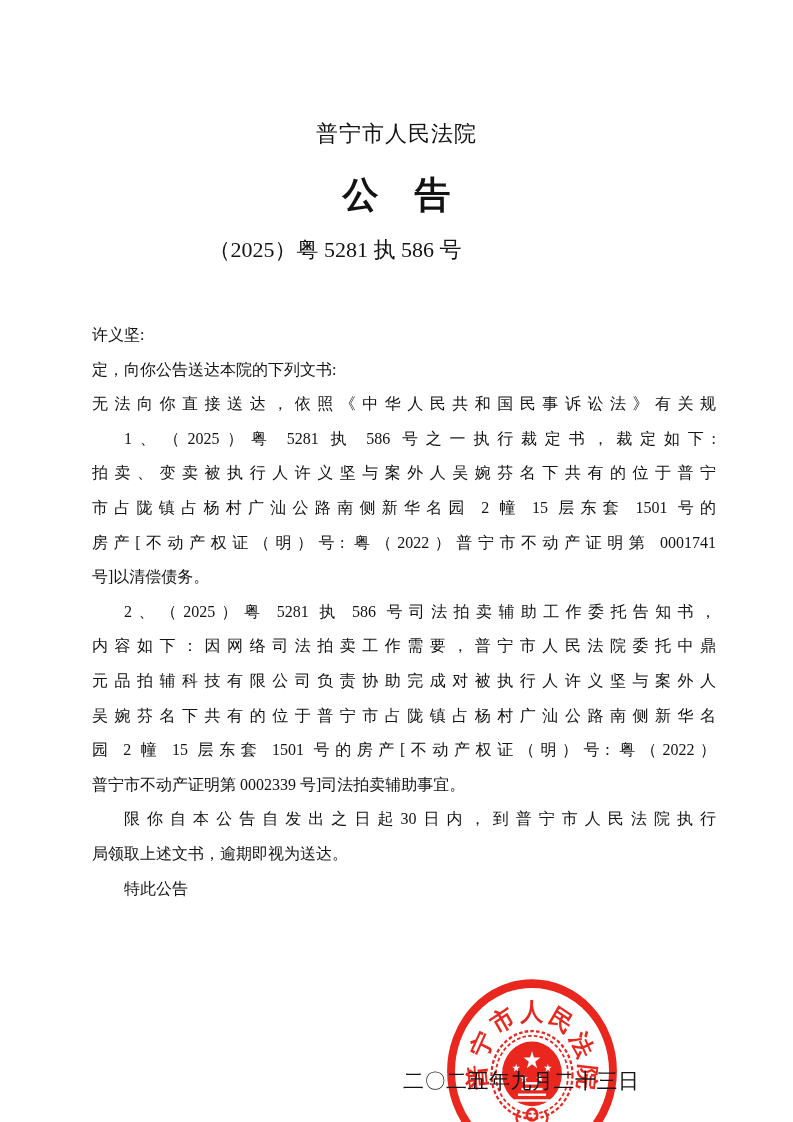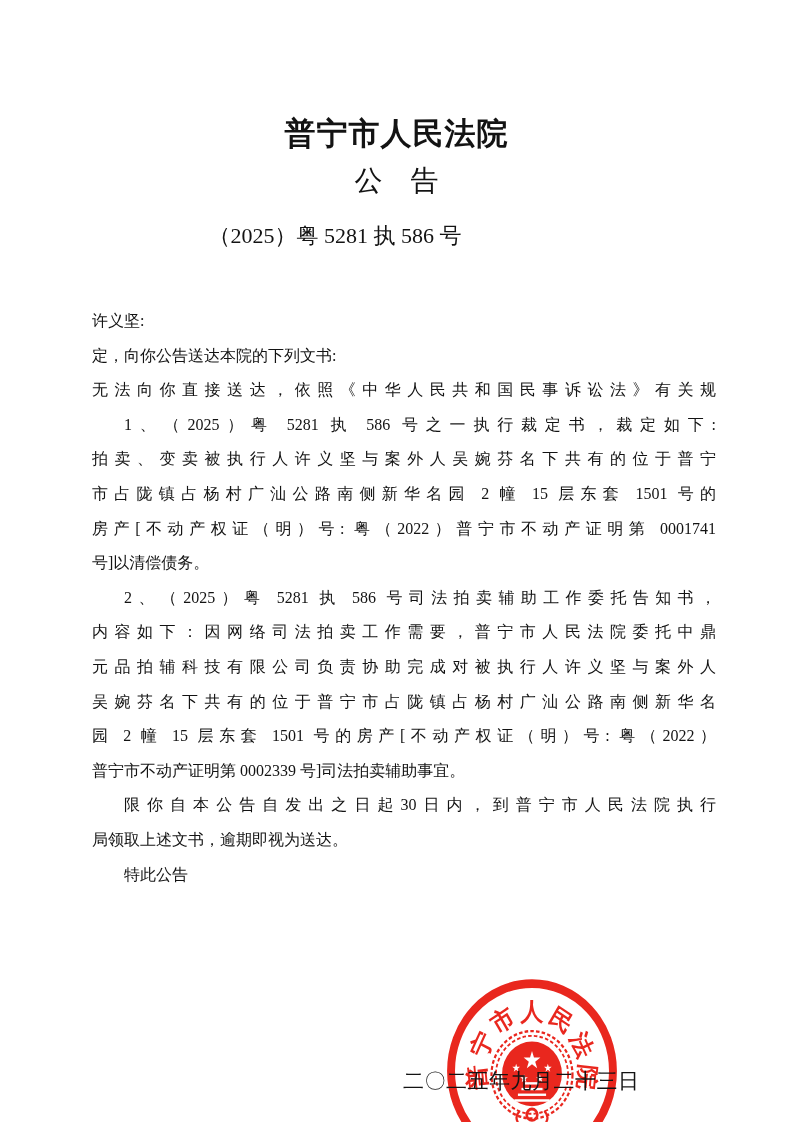--- a/index.html
+++ b/index.html
@@ -13,28 +13,28 @@
     width:793px;height:1122px;
     font-family:"Liberation Serif","DejaVu Serif",serif;
     color:var(--ink);
     overflow:hidden;
   }
   .page{position:relative;width:793px;height:1122px;background:var(--bg);}
 
   .court-name{
     margin-top:117px;
     text-align:center;
-    font-size:31px;line-height:34px;
-    font-weight:700;letter-spacing:1px;
+    font-size:22px;line-height:34px;
+    font-weight:400;letter-spacing:1px;
   }
   .notice-title{
-    margin-top:15px;
+    margin-top:29px;
     text-align:center;
-    font-size:28px;line-height:30px;
-    font-weight:400;
+    font-size:36px;line-height:30px;
+    font-weight:700;
   }
   .case-number{
     margin:28px 123px 0 0;
     text-align:center;
     font-size:22px;line-height:24px;
   }
 
   .content{margin:56px 77px 0 92px;width:624px;}
   .line{
     font-size:16px;

